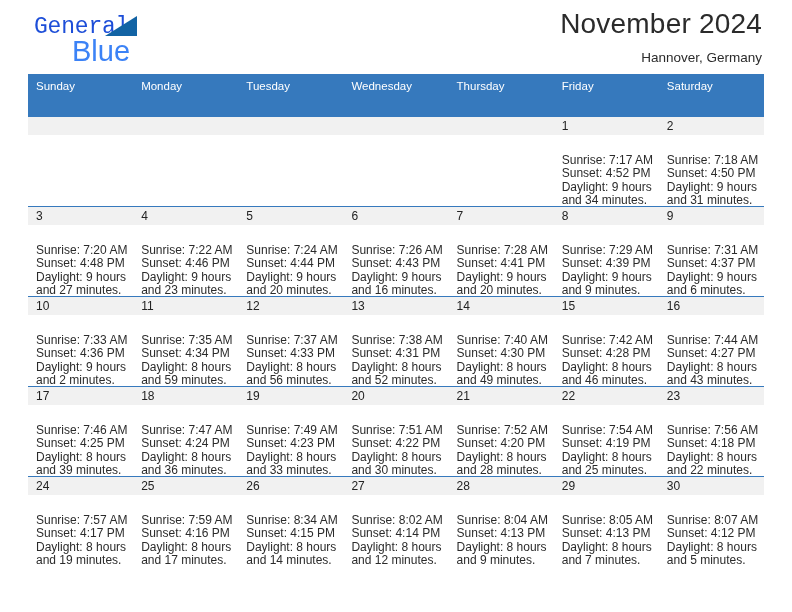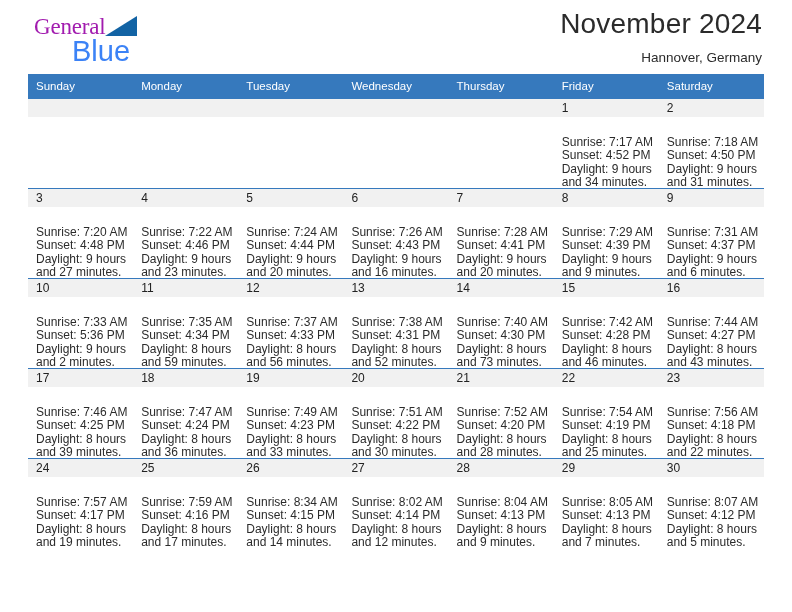--- a/index.html
+++ b/index.html
@@ -33,22 +33,22 @@
     top: 14px;
     width: 120px;
     height: 56px;
   }
   .brand-general {
     position: absolute;
     left: 0;
     top: 0;
     font-size: 23px;
     letter-spacing: -0.2px;
-    color: #a21caf;
-    font-family: Liberation Serif, serif;
+    color: #1d4ed8;
+    font-family: Liberation Mono, monospace;
     line-height: 26px;
   }
   .brand-tri {
     position: absolute;
     left: 71px;
     top: 2px;
     width: 0;
     height: 0;
     border-top: 0 solid transparent;
     border-left: 32px solid transparent;
@@ -90,21 +90,21 @@
     border-collapse: collapse;
     table-layout: fixed;
   }
 
   .calendar thead th {
     background: #3679bd;
     color: #ffffff;
     font-size: 11.5px;
     font-weight: normal;
     text-align: left;
-    padding: 6px 0 6px 8px;
+    padding: 6px 0 24px 8px;
     height: 22px;
     border: none;
   }
 
   .calendar tbody td {
     vertical-align: top;
     padding: 0;
     border: none;
     height: 90px;
     width: 105.14px;
@@ -297,21 +297,21 @@
               </div>
             </div>
           </td>
         </tr>
         <tr>
           <td>
             <div class="cell-inner">
               <div class="daynum-band">10</div>
               <div class="cell-body">
                 <div>Sunrise: 7:33 AM</div>
-                <div>Sunset: 5:36 PM</div>
+                <div>Sunset: 4:36 PM</div>
                 <div>Daylight: 9 hours</div>
                 <div>and 2 minutes.</div>
               </div>
             </div>
           </td>
           <td>
             <div class="cell-inner">
               <div class="daynum-band">11</div>
               <div class="cell-body">
                 <div>Sunrise: 7:35 AM</div>
@@ -343,21 +343,21 @@
               </div>
             </div>
           </td>
           <td>
             <div class="cell-inner">
               <div class="daynum-band">14</div>
               <div class="cell-body">
                 <div>Sunrise: 7:40 AM</div>
                 <div>Sunset: 4:30 PM</div>
                 <div>Daylight: 8 hours</div>
-                <div>and 73 minutes.</div>
+                <div>and 49 minutes.</div>
               </div>
             </div>
           </td>
           <td>
             <div class="cell-inner">
               <div class="daynum-band">15</div>
               <div class="cell-body">
                 <div>Sunrise: 7:42 AM</div>
                 <div>Sunset: 4:28 PM</div>
                 <div>Daylight: 8 hours</div>

